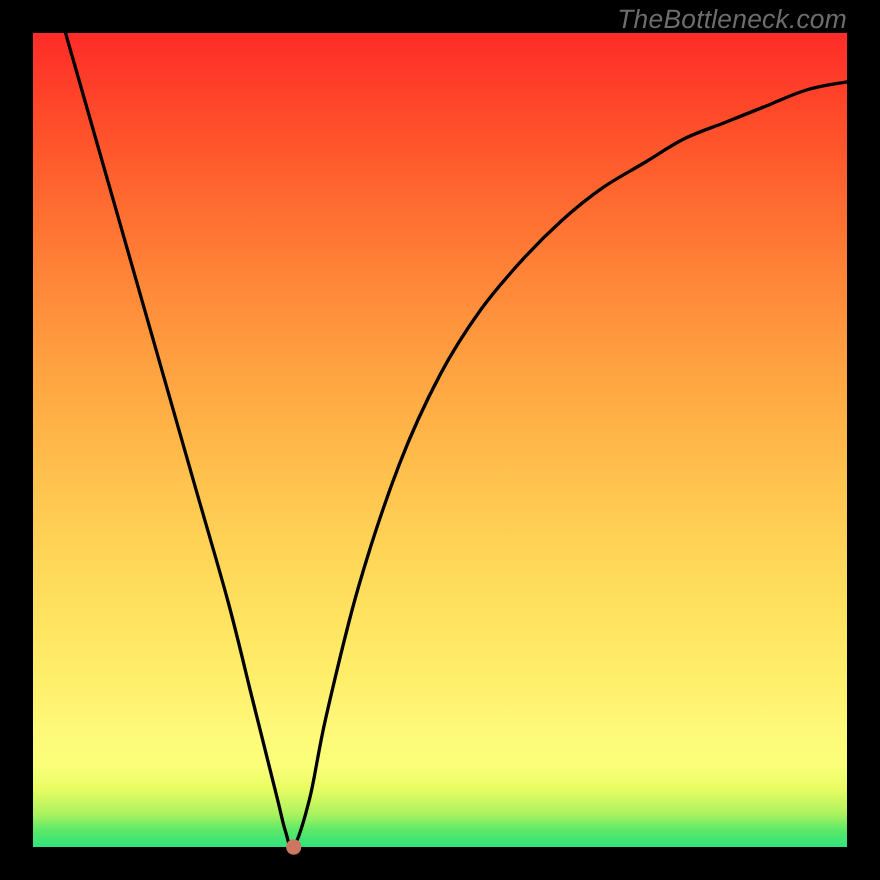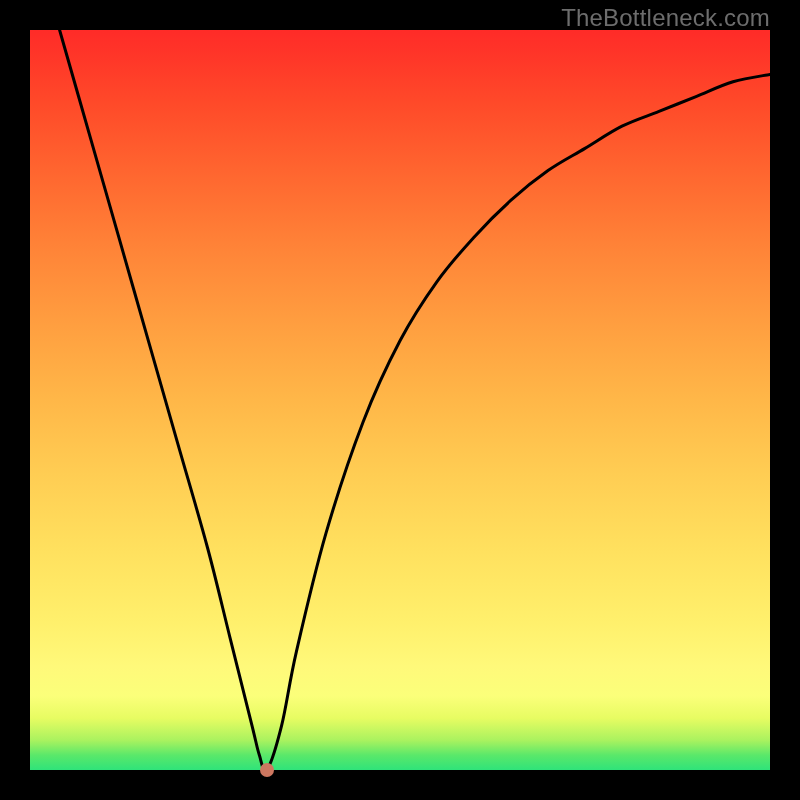--- a/index.html
+++ b/index.html
@@ -9,20 +9,21 @@
     height: 800px;
     background: #000;
     overflow: hidden;
     font-family: Arial, Helvetica, sans-serif;
   }
   .frame {
     position: relative;
     width: 800px;
     height: 592px;
     background: #000;
+    font-style: italic;
   }
   .plot-area {
     position: absolute;
     left: 30px;
     top: 30px;
     width: 740px;
     height: 740px;
     
     background: linear-gradient(
       to top,

